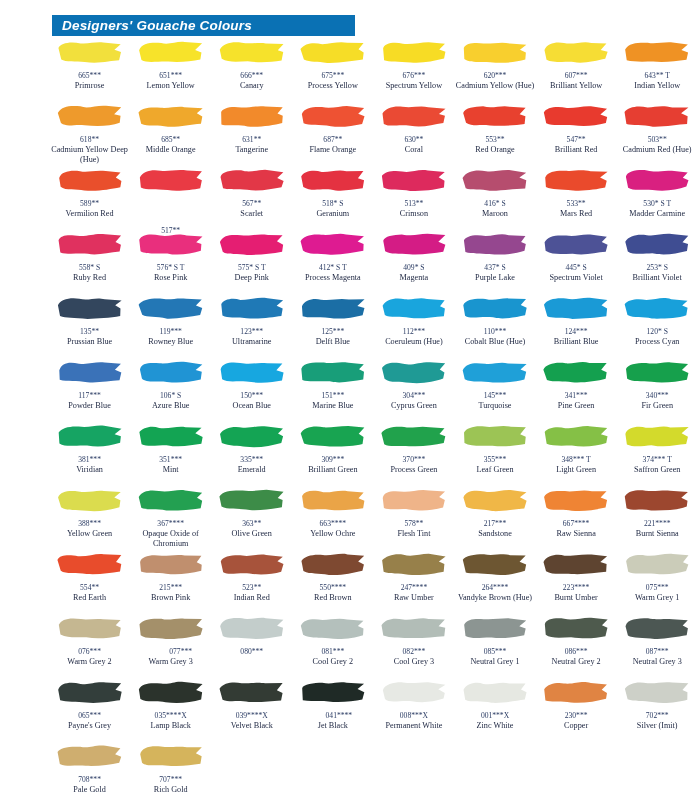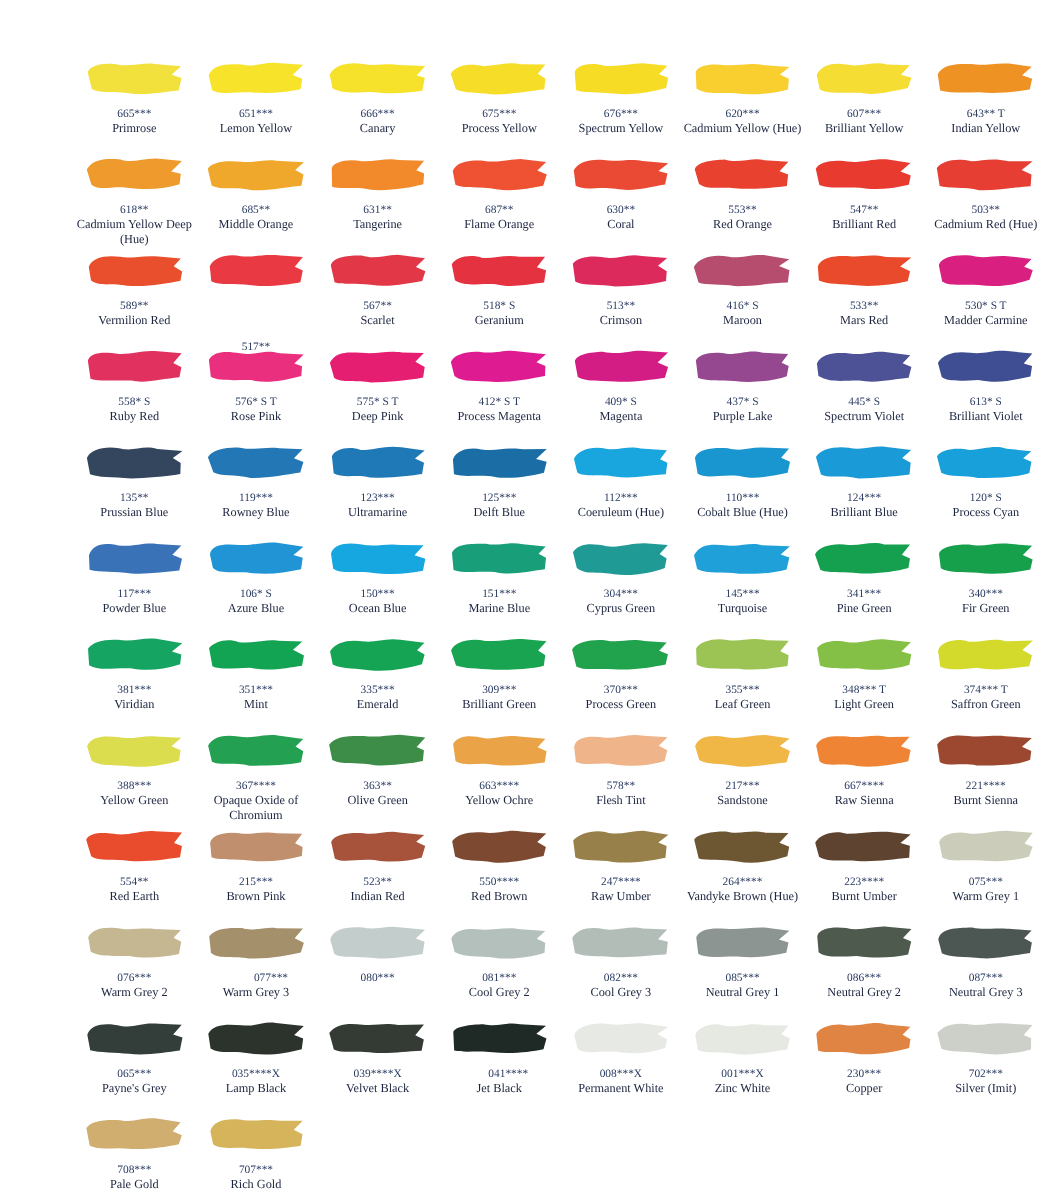--- a/index.html
+++ b/index.html
@@ -84,20 +84,23 @@
     line-height: 9.5px;
     text-align: center;
     width: 80px;
   }
 </style>
 </head>
 <body>
 
 <div id="page">
 
+  <div id="title-bar">
+    <span id="title-text">Designers' Gouache Colours</span>
+  </div>
 
   <div id="grid">
       <div class="row">
         <div class="cell">
           <div class="swatch-wrap">
             <svg viewBox="0 0 100 40" preserveAspectRatio="none" class="swatch">
               <path d="M 2.1823688271604937 12.461899862825788 C 4.9759087791495205 4.82962962962963, 20.031914437585733 1.7356738683127573, 35.894354423868315 5.268261316872428 C 47.55411951303155 6.353317901234568, 59.40627143347051 2.4723251028806583, 69.88290895061728 3.99565329218107 L 96.4701560356653 6.515895061728395 L 86.97393261316873 15.120799039780522 L 96.97451131687242 18.352400548696846 L 94.10014574759946 31.31736111111111 C 82.3494298696845 31.862294238683127, 61.665354938271605 37.36710390946502, 42.13485082304527 33.757716049382715 C 28.301877572016462 32.51561213991769, 12.904128086419753 34.01116255144033, 6.456854423868313 29.83695987654321 Z" fill="#f2e03c"></path>
             </svg>
           </div>
           <div class="code" style="color: rgb(42, 59, 99);">665***</div>
@@ -378,21 +381,21 @@
           </div>
           <div class="code" style="color: rgb(42, 59, 99);">445* S</div>
           <div class="name" style="color: rgb(28, 37, 64);">Spectrum Violet</div>
         </div>
         <div class="cell">
           <div class="swatch-wrap">
             <svg viewBox="0 0 100 40" preserveAspectRatio="none" class="swatch">
               <path d="M 1.9219650205761316 15.107493141289439 C 7.638991769547325 5.830799897119341, 19.839677640603565 2.9390046296296295, 34.5267061042524 4.970048868312757 C 49.76414609053498 6.627636316872428, 56.798911179698216 1.837692901234568, 72.02606310013718 3.0817001028806583 L 97.35108024691358 5.73002829218107 L 88.62710905349795 15.91684670781893 L 97.01387174211249 18.443715706447186 L 95.4224279835391 29.137975823045267 C 78.24515603566529 32.55173611111111, 64.6630658436214 37.22166923868313, 42.759104938271605 32.85147890946502 C 30.47860082304527 33.367091049382715, 12.246356310013716 35.24998713991769, 5.764351851851852 29.87053755144033 Z" fill="#3f4d92"></path>
             </svg>
           </div>
-          <div class="code" style="color: rgb(42, 59, 99);">613* S</div>
+          <div class="code" style="color: rgb(42, 59, 99);">253* S</div>
           <div class="name" style="color: rgb(28, 37, 64);">Brilliant Violet</div>
         </div>
       </div>
       <div class="row">
         <div class="cell">
           <div class="swatch-wrap">
             <svg viewBox="0 0 100 40" preserveAspectRatio="none" class="swatch">
               <path d="M 1.4296939300411524 14.289609053497943 C 4.49909122085048 5.669547325102881, 20.15605709876543 1.5262088477366254, 33.837427126200275 4.379783950617284 C 49.6741469478738 8.378420781893004, 56.87609310699588 0.5591563786008229, 72.57906807270233 5.18125 L 97.96014231824417 7.05951646090535 L 88.1965663580247 14.265106310013717 L 96.17643175582991 19.41440329218107 L 95.78766289437586 30.71283436213992 C 81.1772762345679 33.54171810699589, 60.30815329218107 34.7008487654321, 46.456661522633745 35.33837448559671 C 25.71010802469136 33.49133230452675, 13.192879801097394 34.41898148148148, 4.580722736625514 30.93613683127572 Z" fill="#33465d"></path>
             </svg>
           </div>

